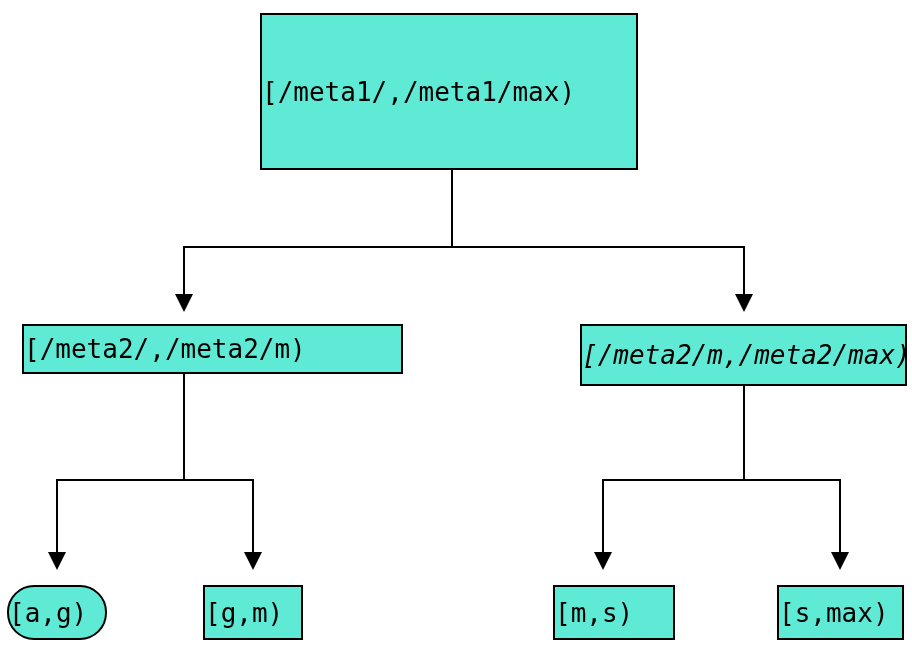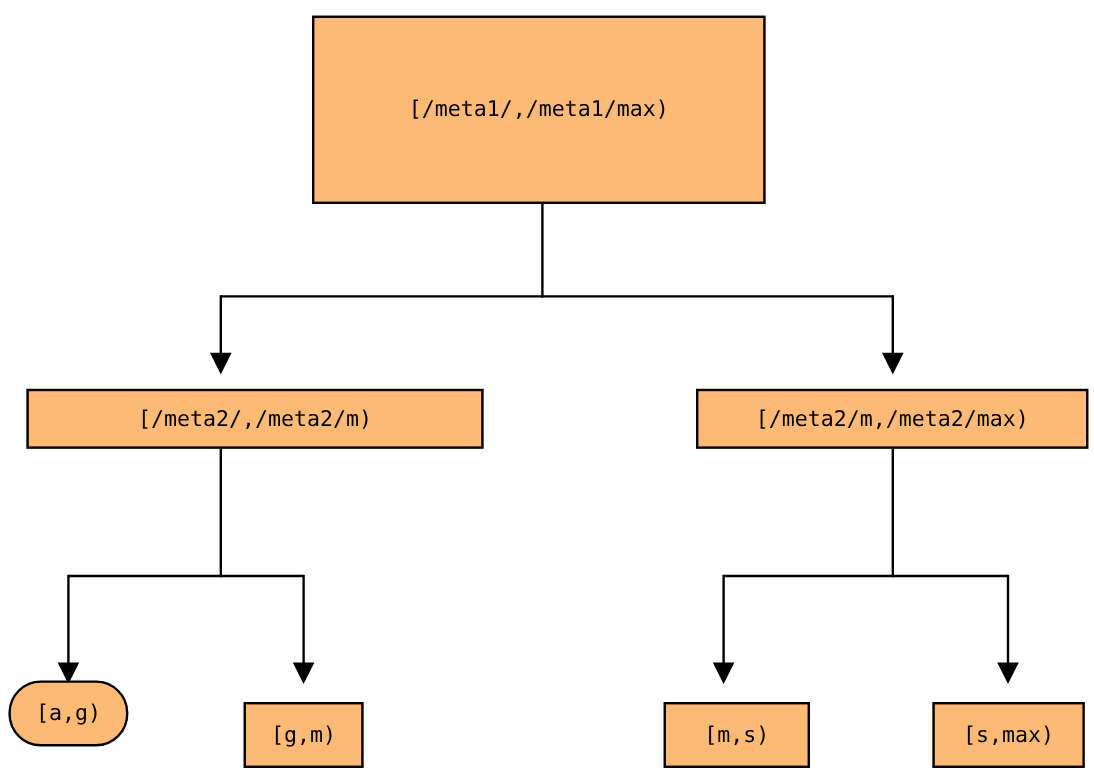--- a/index.html
+++ b/index.html
@@ -19,33 +19,33 @@
     position: absolute;
     left: 0;
     top: 0;
     width: 912px;
     height: 652px;
   }
   .node {
     position: absolute;
     box-sizing: border-box;
     border: 2px solid #000000;
-    background: #fdba74;
+    background: #5eead4;
     color: #000000;
     display: flex;
     align-items: center;
-    justify-content: center;
-    font-size: 18px;
+    justify-content: flex-start;
+    font-size: 26px;
     letter-spacing: 0;
     white-space: nowrap;
   }
   .node-root  { left: 260px; top: 13px;  width: 378px; height: 157px; }
   .node-left  { left: 22px;  top: 324px; width: 381px; height: 50px;  }
-  .node-right { left: 580px; top: 324px; width: 327px; height: 50px;  }
-  .node-ag    { left: 7px;   top: 567px; width: 100px; height: 55px; border-radius: 27px;  }
+  .node-right { left: 580px; top: 324px; width: 327px; height: 62px; font-style: italic;  }
+  .node-ag    { left: 7px;   top: 585px; width: 100px; height: 55px; border-radius: 27px;  }
   .node-gm    { left: 203px; top: 585px; width: 100px; height: 55px;  }
   .node-ms    { left: 553px; top: 585px; width: 122px; height: 55px;  }
   .node-smax  { left: 777px; top: 585px; width: 127px; height: 55px;  }
 </style>
 </head>
 <body>
 
 <div class="canvas">
 
   <svg class="edges-svg" viewBox="0 0 912 652" xmlns="http://www.w3.org/2000/svg">

